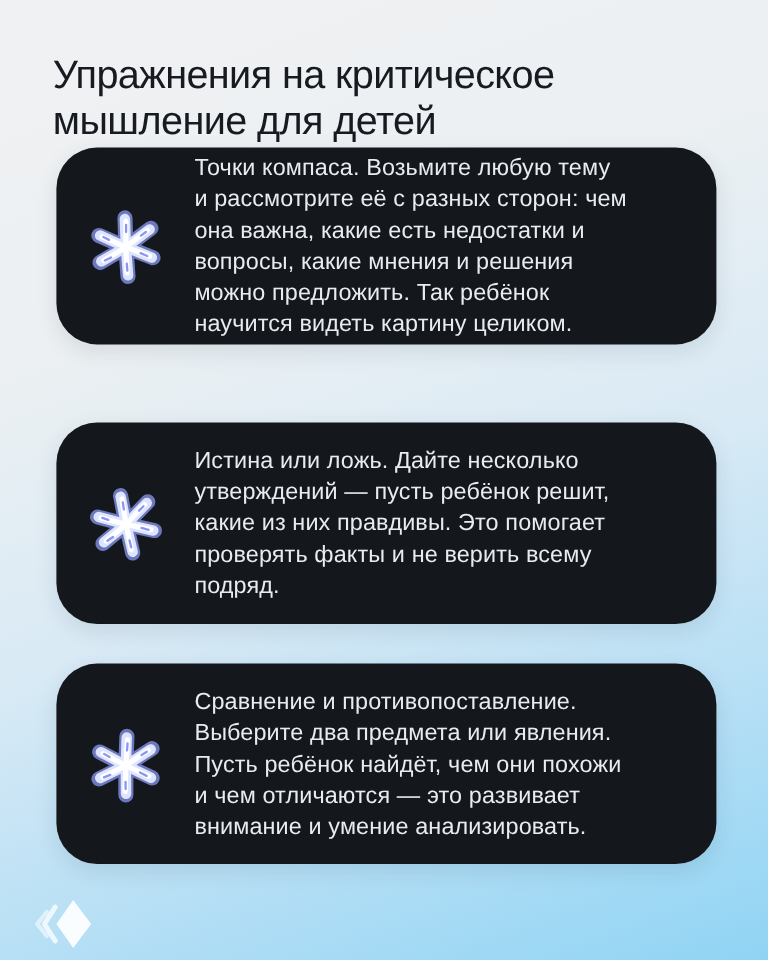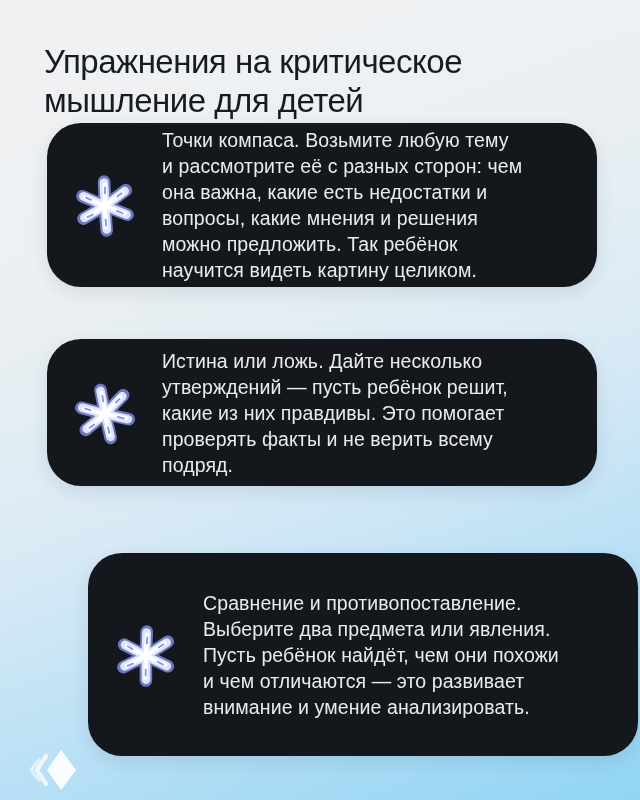--- a/index.html
+++ b/index.html
@@ -35,22 +35,22 @@
     position: absolute;
     left: 47px;
     width: 550px;
     background: #14171c;
     border-radius: 34px;
     display: flex;
     align-items: center;
     box-shadow: 0 6px 18px rgba(20, 40, 70, 0.10);
   }
   .card-1 { top: 123px; height: 164px; }
-  .card-2 { top: 339px; height: 147px; }
-  .card-3 { top: 553px; height: 203px; margin-left: 41px; }
+  .card-2 { top: 352px; height: 168px; }
+  .card-3 { top: 553px; height: 167px; }
 
   .icon-wrap {
     flex: 0 0 64px;
     margin-left: 26px;
     display: flex;
     align-items: center;
     justify-content: center;
   }
   .card-1 .icon-wrap svg { transform: rotate(5deg); }
   .card-2 .icon-wrap svg { transform: rotate(-4deg); }

